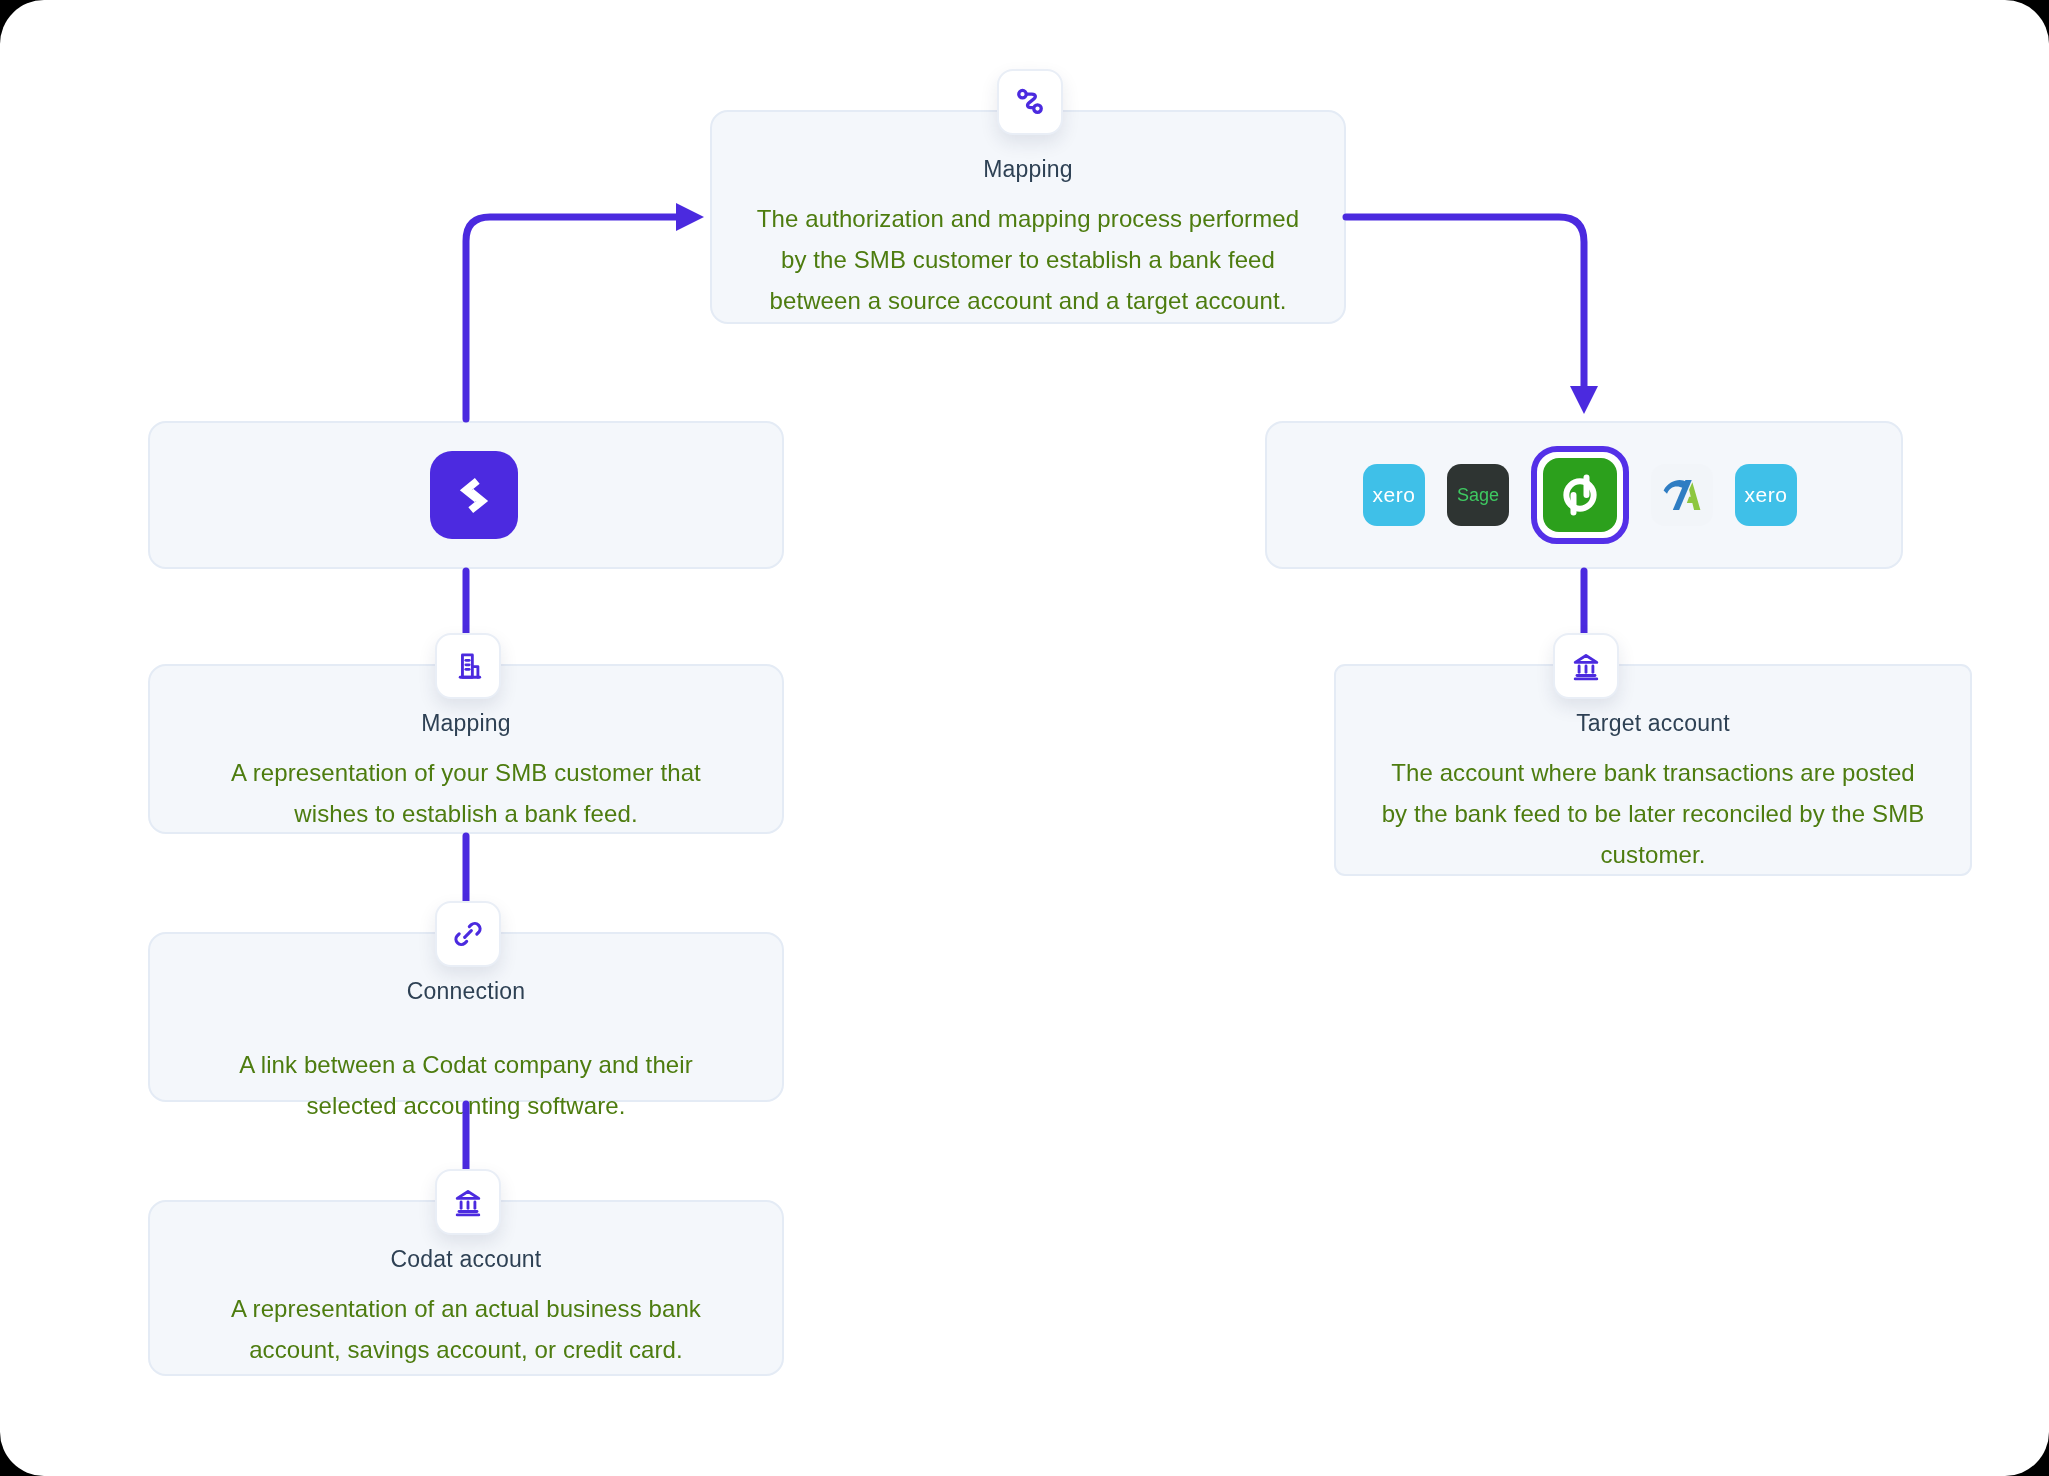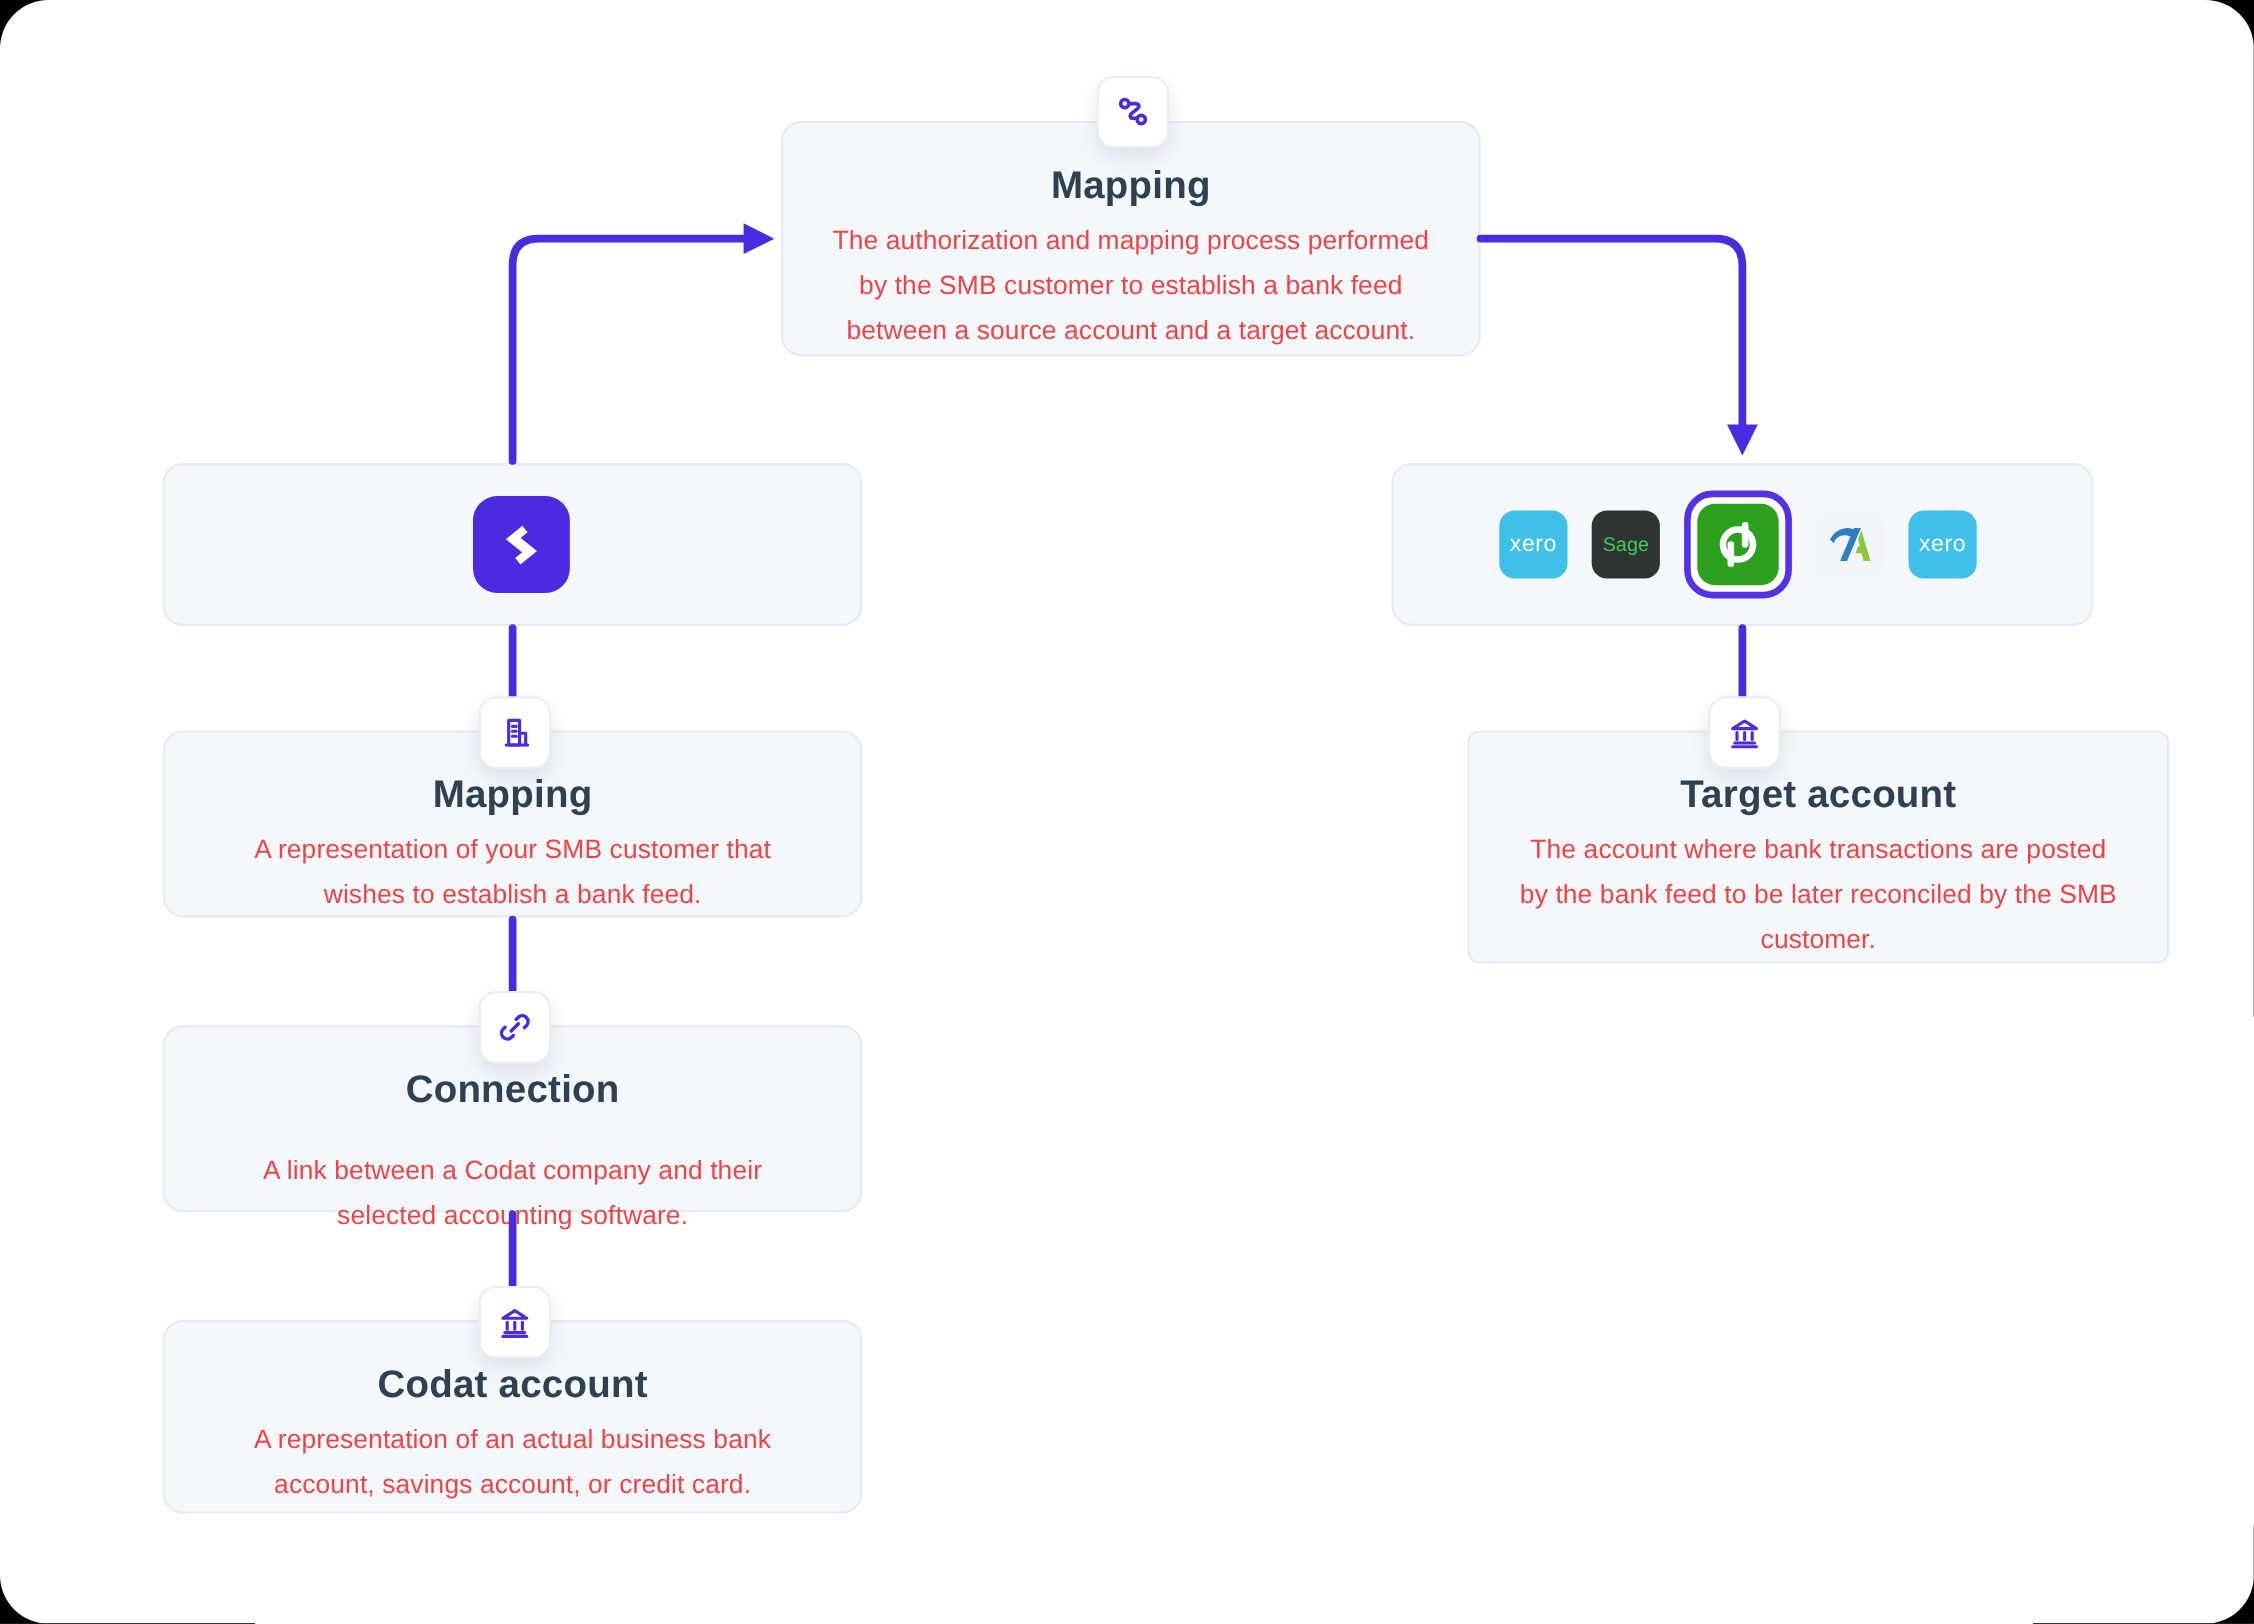--- a/index.html
+++ b/index.html
@@ -6,25 +6,25 @@
   .stage{
     position:relative;width:2049px;height:1476px;background:#000;
     font-family:"Liberation Sans",sans-serif;overflow:hidden;
   }
   .sheet{position:absolute;inset:0;background:#ffffff;border-radius:44px;}
   .card{
     position:absolute;background:#f4f7fb;border:2px solid #e4ebf5;border-radius:18px;
     box-sizing:border-box;z-index:1;display:flex;flex-direction:column;align-items:center;
   }
   .card-title{
-    margin-top:40px;font-size:35px;font-weight:700;color:#2e4154;letter-spacing:.2px;
+    margin-top:40px;font-size:23px;font-weight:400;color:#2e4154;letter-spacing:.2px;
     text-align:center;line-height:34px;
   }
   .card-body{
-    margin-top:12px;font-size:24px;color:#ef4444;text-align:center;line-height:41px;
+    margin-top:12px;font-size:24px;color:#4d7c0f;text-align:center;line-height:41px;
     padding:0 44px;letter-spacing:.1px;
   }
   .icon-box{
     position:absolute;width:62px;height:62px;background:#ffffff;border:2px solid #e9eef6;
     border-radius:16px;box-shadow:0 8px 18px rgba(30,40,80,.10);z-index:3;
     display:flex;align-items:center;justify-content:center;
   }
   .lines{position:absolute;inset:0;z-index:2;pointer-events:none;}
   .codat-logo{
     position:absolute;left:430px;top:451px;width:88px;height:88px;background:#4c2ae0;

